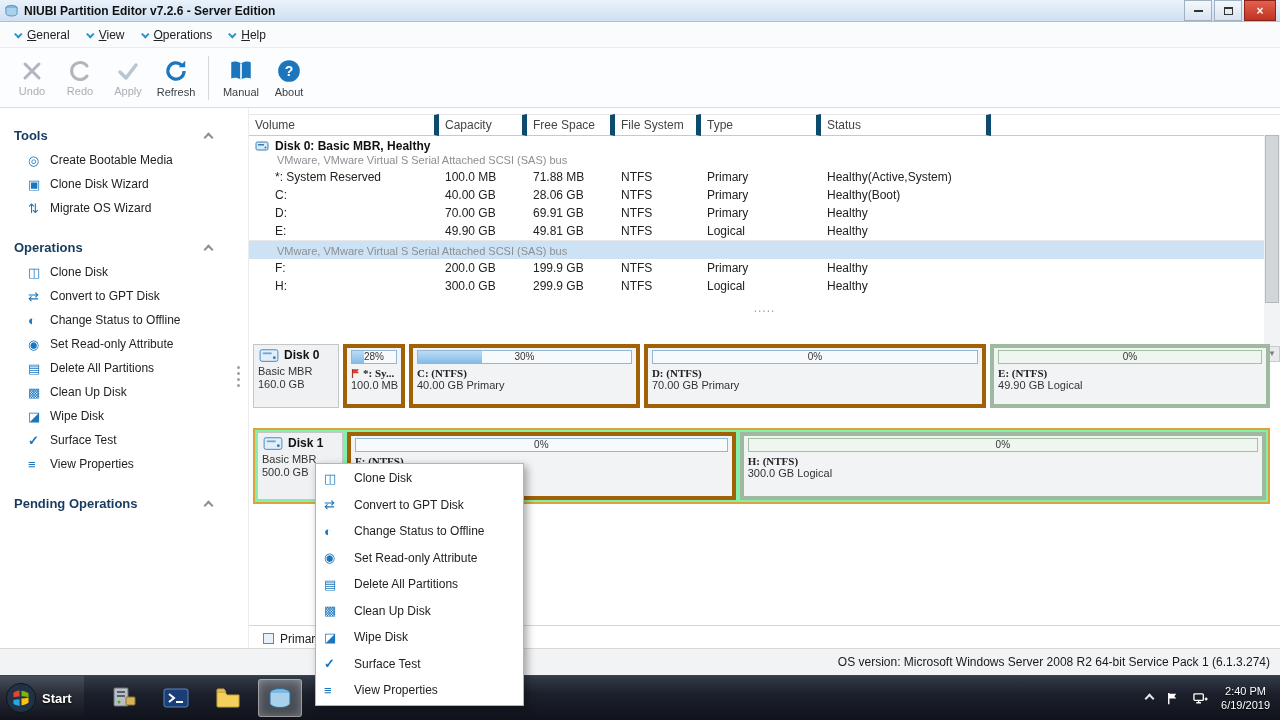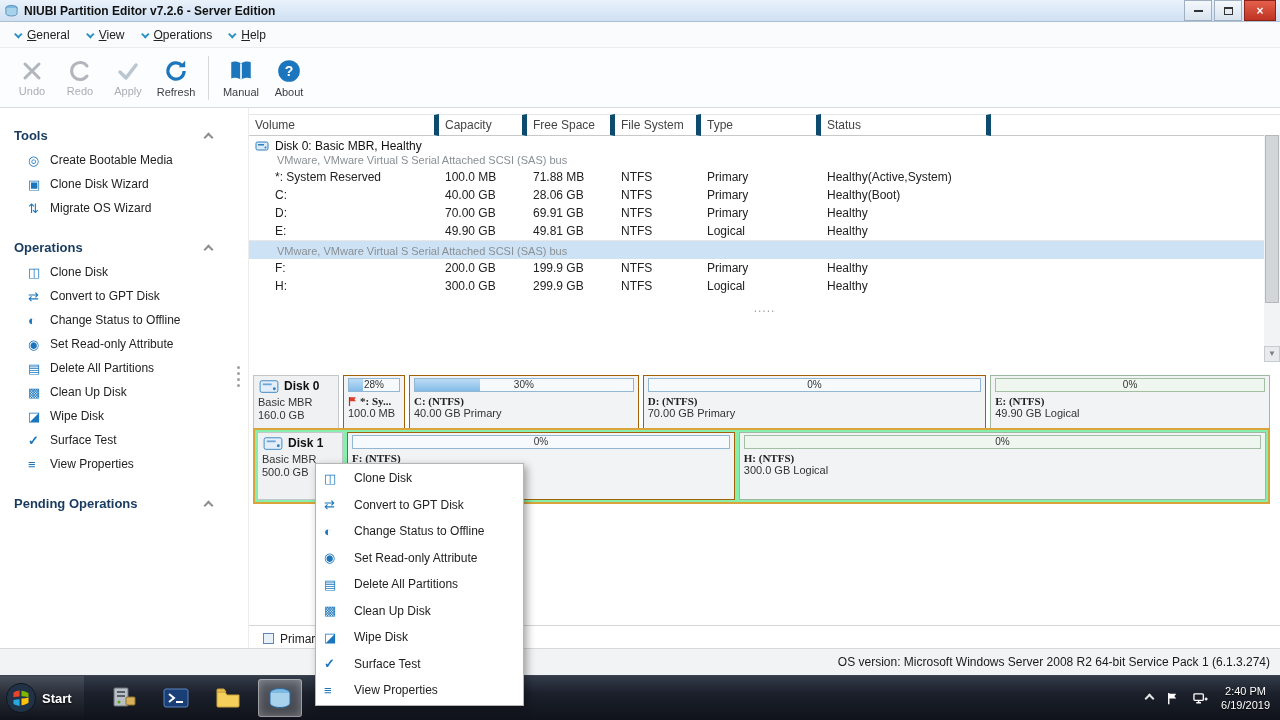--- a/index.html
+++ b/index.html
@@ -63,39 +63,39 @@
   
   .main { position:absolute; top:108px; left:248px; right:0; bottom:72px; background:#fff; border-left:1px solid #ececec; }
   .vol-table { position:absolute; top:6px; left:0; right:0; height:248px; }
   .thead, .trow { display:grid; grid-template-columns:190px 88px 88px 86px 120px 170px 1fr; }
   .thead { height:21px; }
   .th { border-right:5px solid #0c4a6e; border-bottom:1px solid #c9c9c9; border-top:1px solid #e6e6e6;
     padding-left:6px; line-height:20px; color:#444; background:#fff; }
   .th:last-child { border-right:none; }
   .tgroup { padding:3px 0 2px 6px; border-top:1px solid #e8e8e8; }
   .tgroup.sel { background:#cde3f5; }
-  .tg-title { display:flex; align-items:center; gap:6px; font-weight:normal; color:#111; }
+  .tg-title { display:flex; align-items:center; gap:6px; font-weight:bold; color:#111; }
   .tg-sub { font-size:11px; color:#8a8f94; padding-left:22px; margin-top:1px; }
   .trow { height:18px; line-height:18px; }
   .c { padding-left:6px; white-space:nowrap; overflow:hidden; }
   .c.vol { padding-left:26px; }
   .more { text-align:center; color:#9aa0a6; margin-top:6px; letter-spacing:1px; }
   .vscroll { position:absolute; right:0; top:21px; bottom:0; width:16px; background:#f2f3f4; }
   .vthumb { position:absolute; top:0; left:1px; right:1px; height:168px; background:#d3d6d8; border:1px solid #b5b8ba; }
   .vdown { position:absolute; bottom:0; left:0; right:0; height:16px; background:#e8eaec; border:1px solid #c8cbcd;
     color:#7a7f84; font-size:8px; text-align:center; line-height:14px; }
 
   
   .disk-row { position:absolute; left:4px; right:10px; display:flex; gap:4px; }
-  .disk-row.d0 { top:267px; height:64px; }
+  .disk-row.d0 { top:236px; height:64px; }
   .disk-row.d1 { top:320px; height:76px; border:2px solid #dba43a; background:#86efac; padding:2px; }
   .dinfo { width:86px; flex:0 0 86px; background:#f0f1f2; border:1px solid #c4c7ca; padding:3px 4px; }
   .dinfo-top { display:flex; align-items:flex-start; gap:4px; font-weight:bold; color:#111; }
   .dinfo-line { font-size:11px; color:#333; margin-top:1px; }
-  .dblock { position:relative; border:1px solid #a16207; background:#f2f3f4; padding:2px 4px; overflow:hidden; }
+  .dblock { position:relative; border:4px solid #a16207; background:#f2f3f4; padding:2px 4px; overflow:hidden; }
   .dblock.logical { border-color:#9fb9a0; }
   .dbar { position:relative; height:14px; border:1px solid #93b7d3; background:#f6fafd; margin-bottom:3px; }
   .dbar.green { border-color:#a3bfa3; background:#eff5ef; }
   .dfill { position:absolute; left:0; top:0; bottom:0; background:linear-gradient(#bcdcf5,#84bce8); }
   .dpct { position:absolute; left:0; right:0; top:0; text-align:center; font-size:10px; line-height:12px; color:#333; }
   .dlabel { font-size:11px; font-weight:bold; color:#222; display:flex; align-items:center; gap:3px; white-space:nowrap;font-family:Liberation Serif, serif; }
   .dsub { font-size:11px; color:#333; white-space:nowrap; }
 
   
   .legend { position:absolute; top:517px; left:0; right:0; height:26px; border-top:1px solid #d5d5d5;

